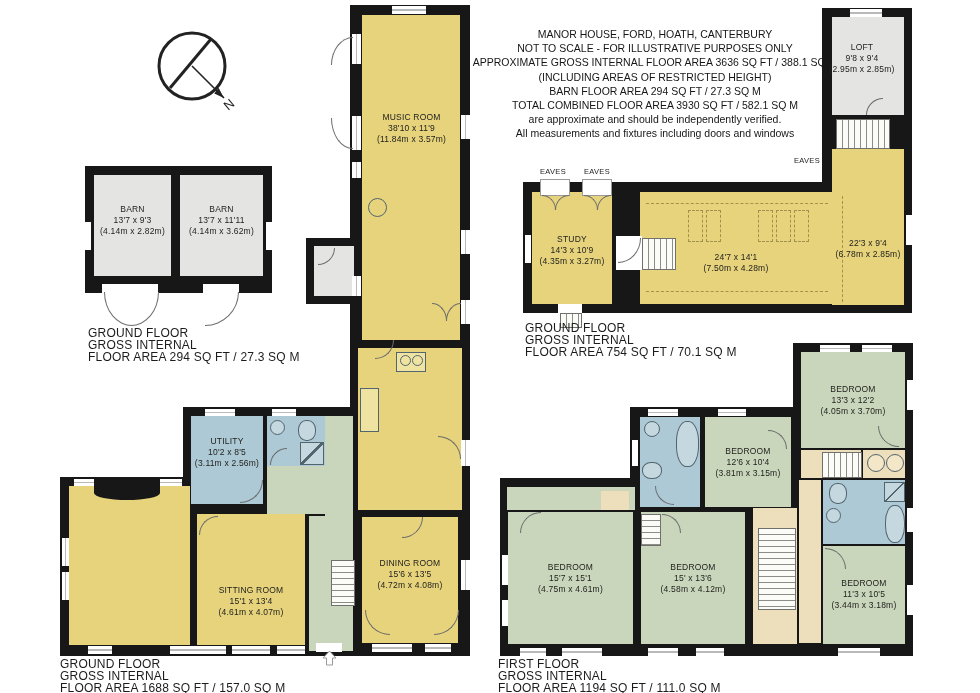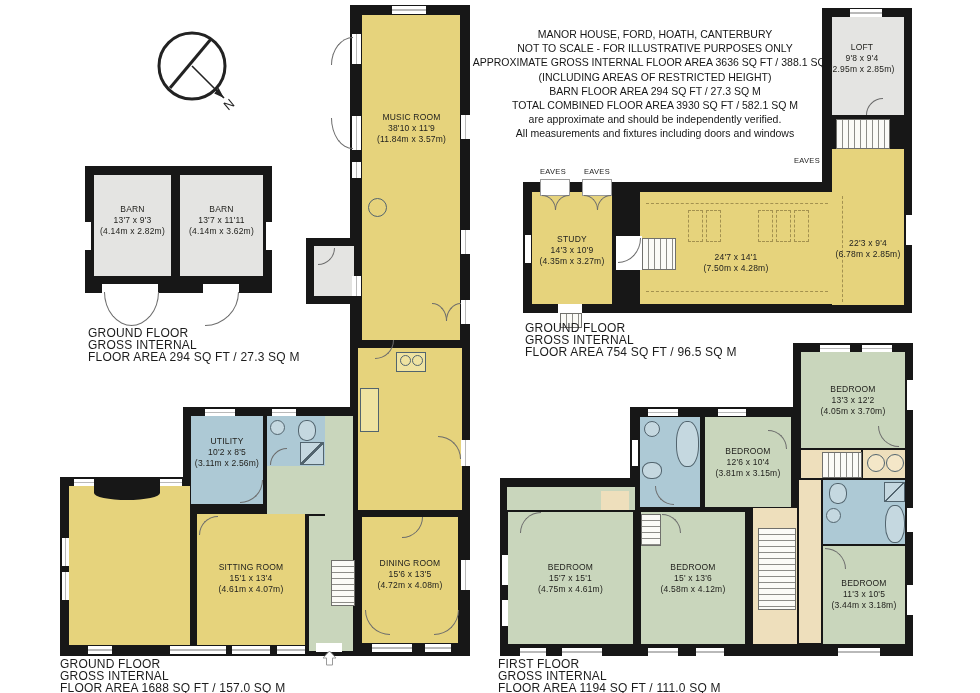--- a/index.html
+++ b/index.html
@@ -159,21 +159,21 @@
   <div class="rlabel" style="left:362px;top:552px;width:96px;height:44px;">
     <span>DINING ROOM</span>
       <span>15'6 x 13'5</span>
       <span>(4.72m x 4.08m)</span>
   </div>
   <div class="rlabel" style="left:191px;top:430px;width:72px;height:44px;">
     <span>UTILITY</span>
       <span>10'2 x 8'5</span>
       <span>(3.11m x 2.56m)</span>
   </div>
-  <div class="rlabel" style="left:197px;top:556px;width:108px;height:44px;">
+  <div class="rlabel" style="left:197px;top:579px;width:108px;height:44px;">
     <span>SITTING ROOM</span>
       <span>15'1 x 13'4</span>
       <span>(4.61m x 4.07m)</span>
   </div>
   <div class="caption" style="left:60px;top:658px;">
     <div>GROUND FLOOR</div>
       <div>GROSS INTERNAL</div>
       <div>FLOOR AREA 1688 SQ FT / 157.0 SQ M</div>
   </div>
 
@@ -231,21 +231,21 @@
     <span>24'7 x 14'1</span>
       <span>(7.50m x 4.28m)</span>
   </div>
   <div class="rlabel" style="left:832px;top:234px;width:72px;height:30px;">
     <span>22'3 x 9'4</span>
       <span>(6.78m x 2.85m)</span>
   </div>
   <div class="caption" style="left:525px;top:322px;">
     <div>GROUND FLOOR</div>
       <div>GROSS INTERNAL</div>
-      <div>FLOOR AREA 754 SQ FT / 96.5 SQ M</div>
+      <div>FLOOR AREA 754 SQ FT / 70.1 SQ M</div>
   </div>
 
   <div class="wall" style="left:500px;top:478px;width:256px;height:178px;"></div>
   <div class="wall" style="left:630px;top:407px;width:170px;height:113px;"></div>
   <div class="wall" style="left:793px;top:343px;width:120px;height:313px;"></div>
   <div class="wall" style="left:745px;top:500px;width:52px;height:156px;"></div>
 
   <div class="room green" style="left:507px;top:487px;width:128px;height:23px;"></div>
   <div class="room tan" style="left:601px;top:491px;width:28px;height:19px;"></div>
   <div class="room green" style="left:508px;top:512px;width:125px;height:132px;"></div>

